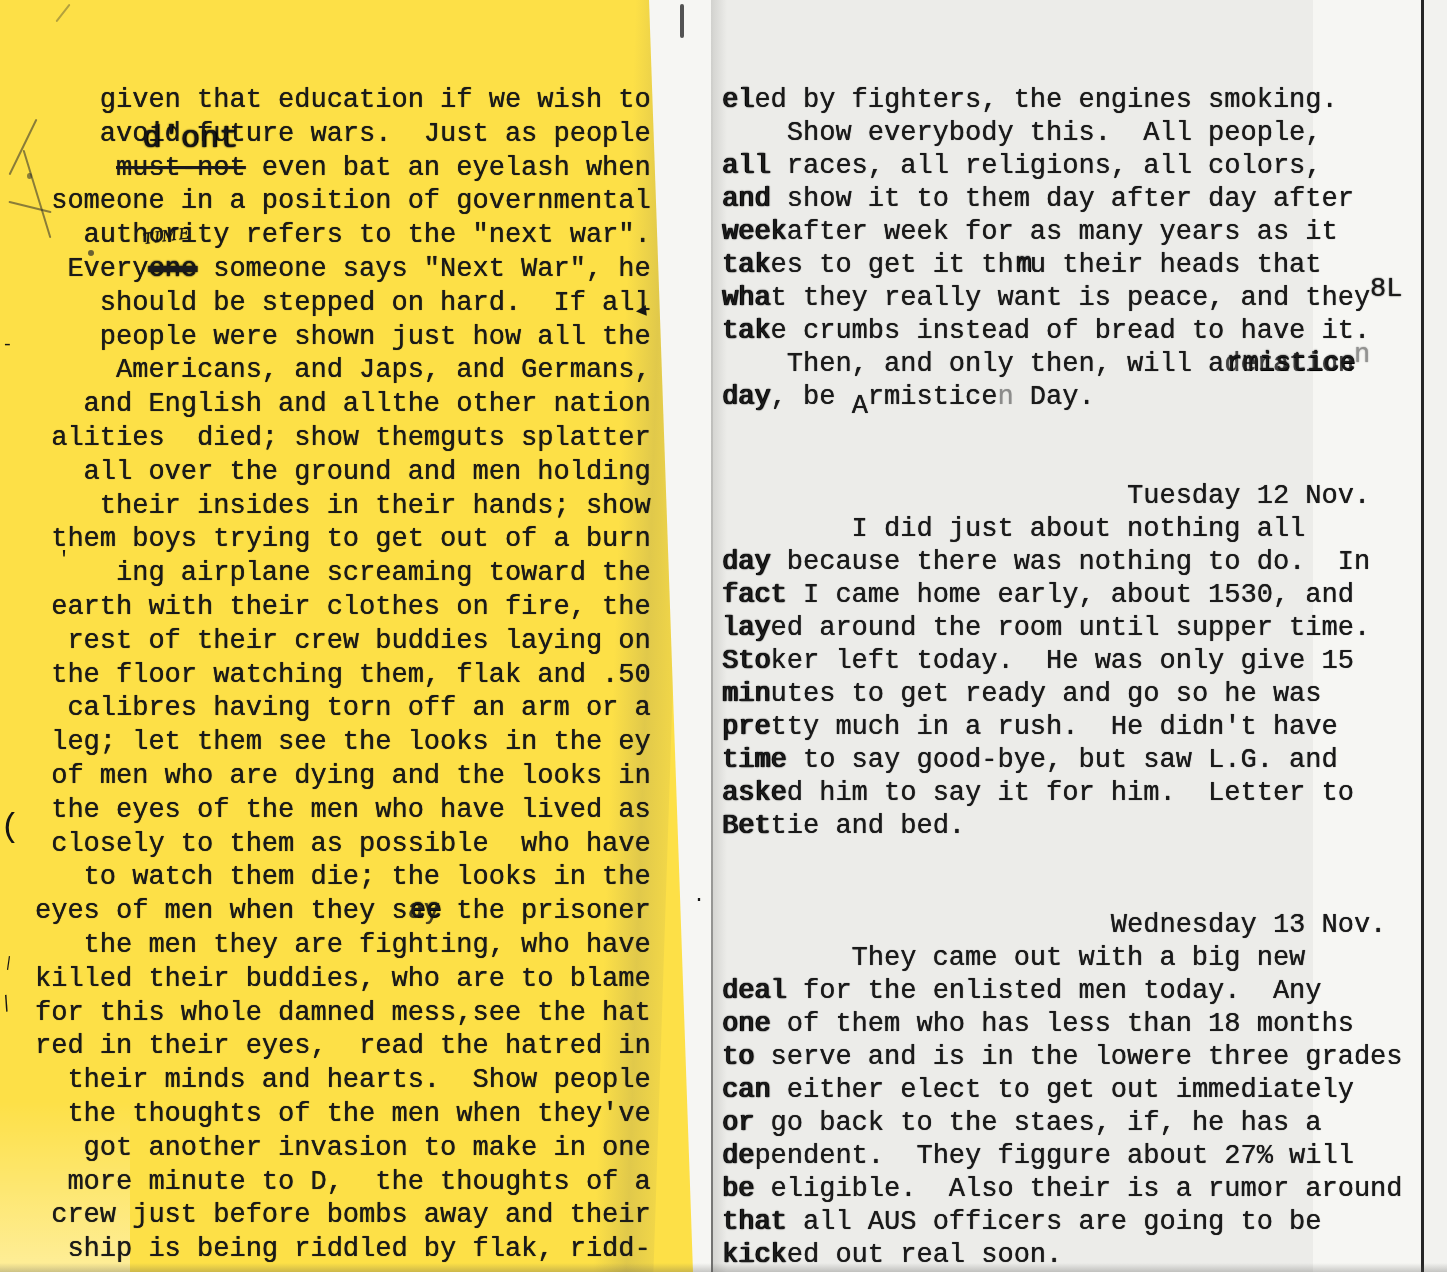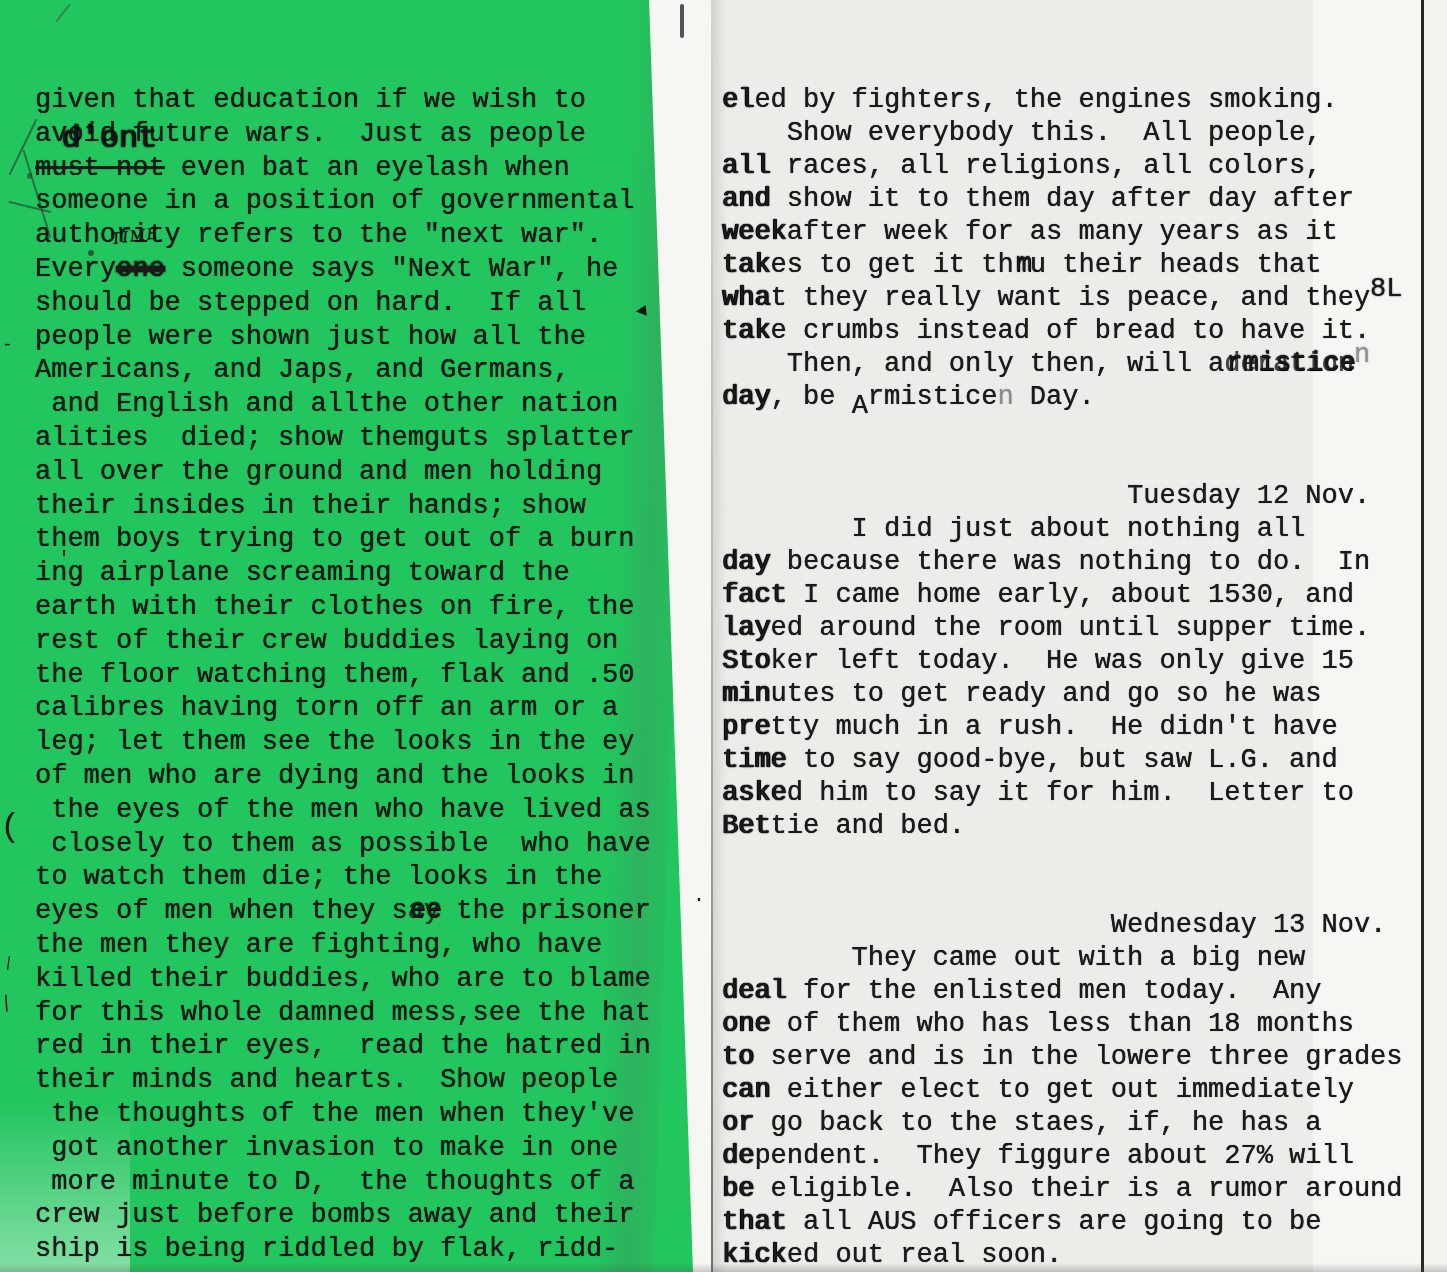--- a/index.html
+++ b/index.html
@@ -3,22 +3,23 @@
 <meta charset="utf-8">
 <style>
   html,body{margin:0;padding:0}
   body{
     position:relative;width:1447px;height:1272px;overflow:hidden;
     background:#f6f6f3;
     font-family:"Liberation Mono",monospace;
   }
   .page{position:absolute;top:0;height:1272px}
   #left-page{
-    left:0;width:700px;background:#22c55e;
+    left:0;width:700px;background:#fde047;
     clip-path:polygon(0 0,649px 0,693px 1272px,0 1272px);
+    text-align:right;
   }
   #left-page .edge-shade{
     position:absolute;left:636px;top:-12px;width:60px;height:1300px;
     transform:rotate(1.9deg);transform-origin:top left;
     background:linear-gradient(90deg,rgba(0,0,0,0) 0%,rgba(95,95,90,.18) 55%,rgba(95,95,90,.08) 100%);
   }
   #left-page .bl-light{
     position:absolute;left:0;bottom:0;width:130px;height:170px;
     background:linear-gradient(180deg,rgba(255,255,255,0),rgba(255,255,255,.45));
   }

